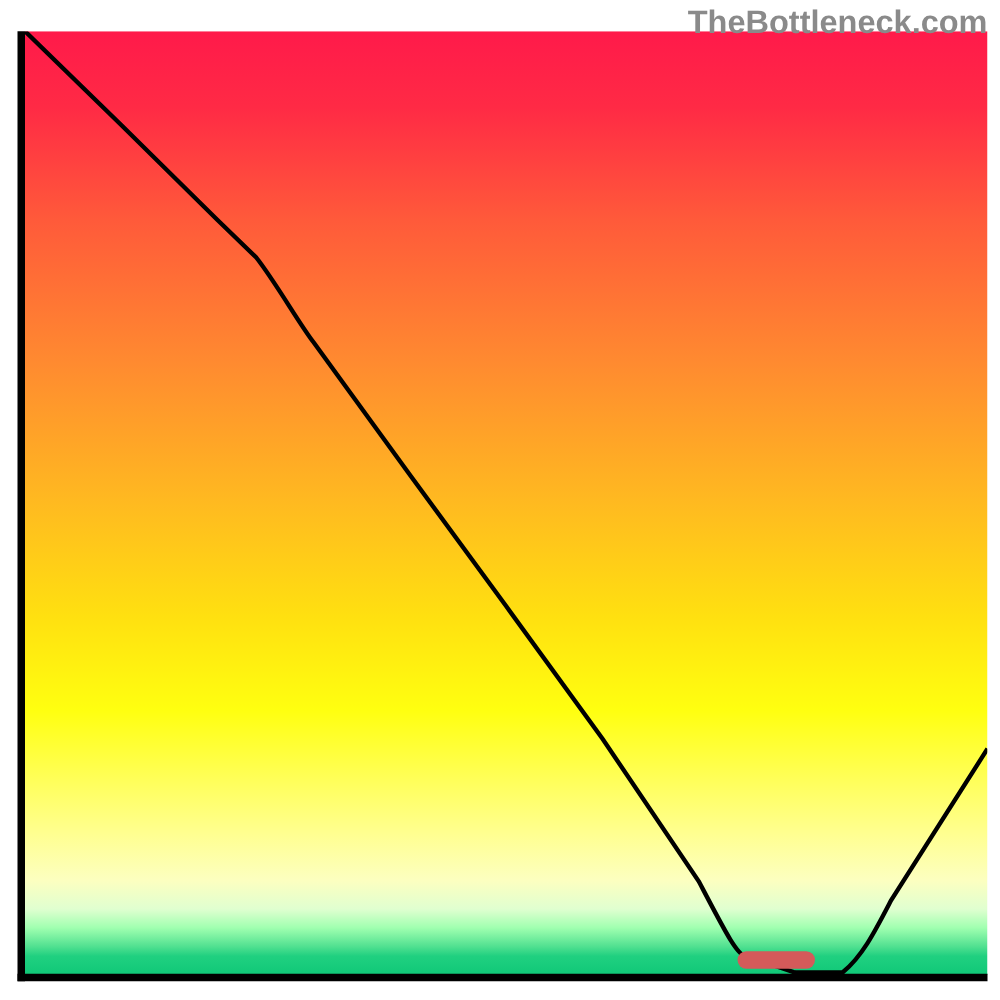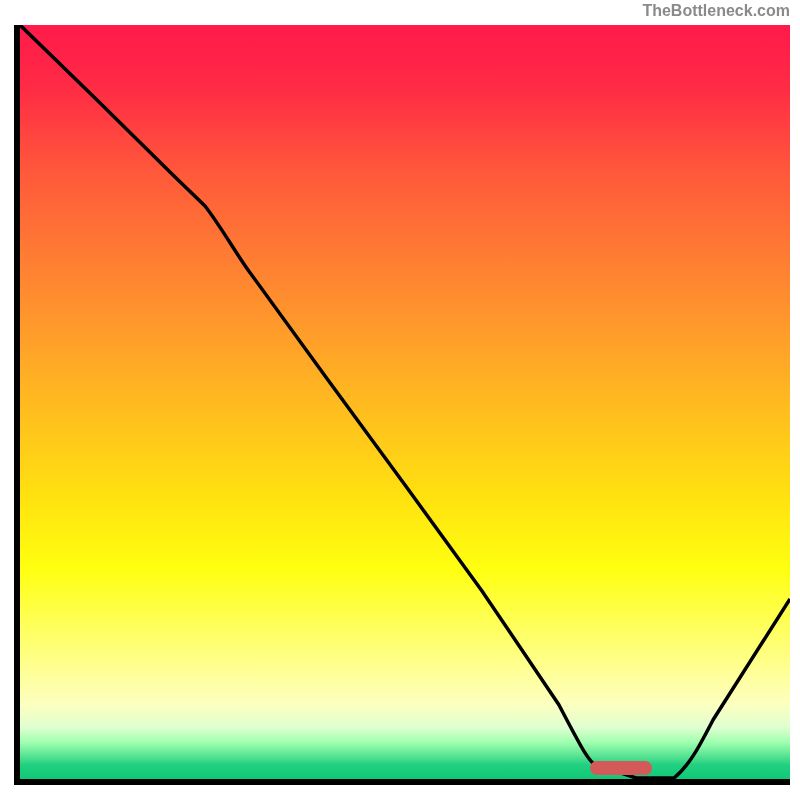--- a/index.html
+++ b/index.html
@@ -12,21 +12,21 @@
   }
   .container {
     position: relative;
     width: 800px;
     height: 800px;
   }
   .watermark {
     position: absolute;
     top: 2px;
     right: 10px;
-    font-size: 16px;
+    font-size: 26px;
     font-weight: bold;
     color: #8a8a8a;
     z-index: 10;
   }
   .plot-area {
     position: absolute;
     left: 20px;
     top: 25px;
     width: 770px;
     height: 755px;

